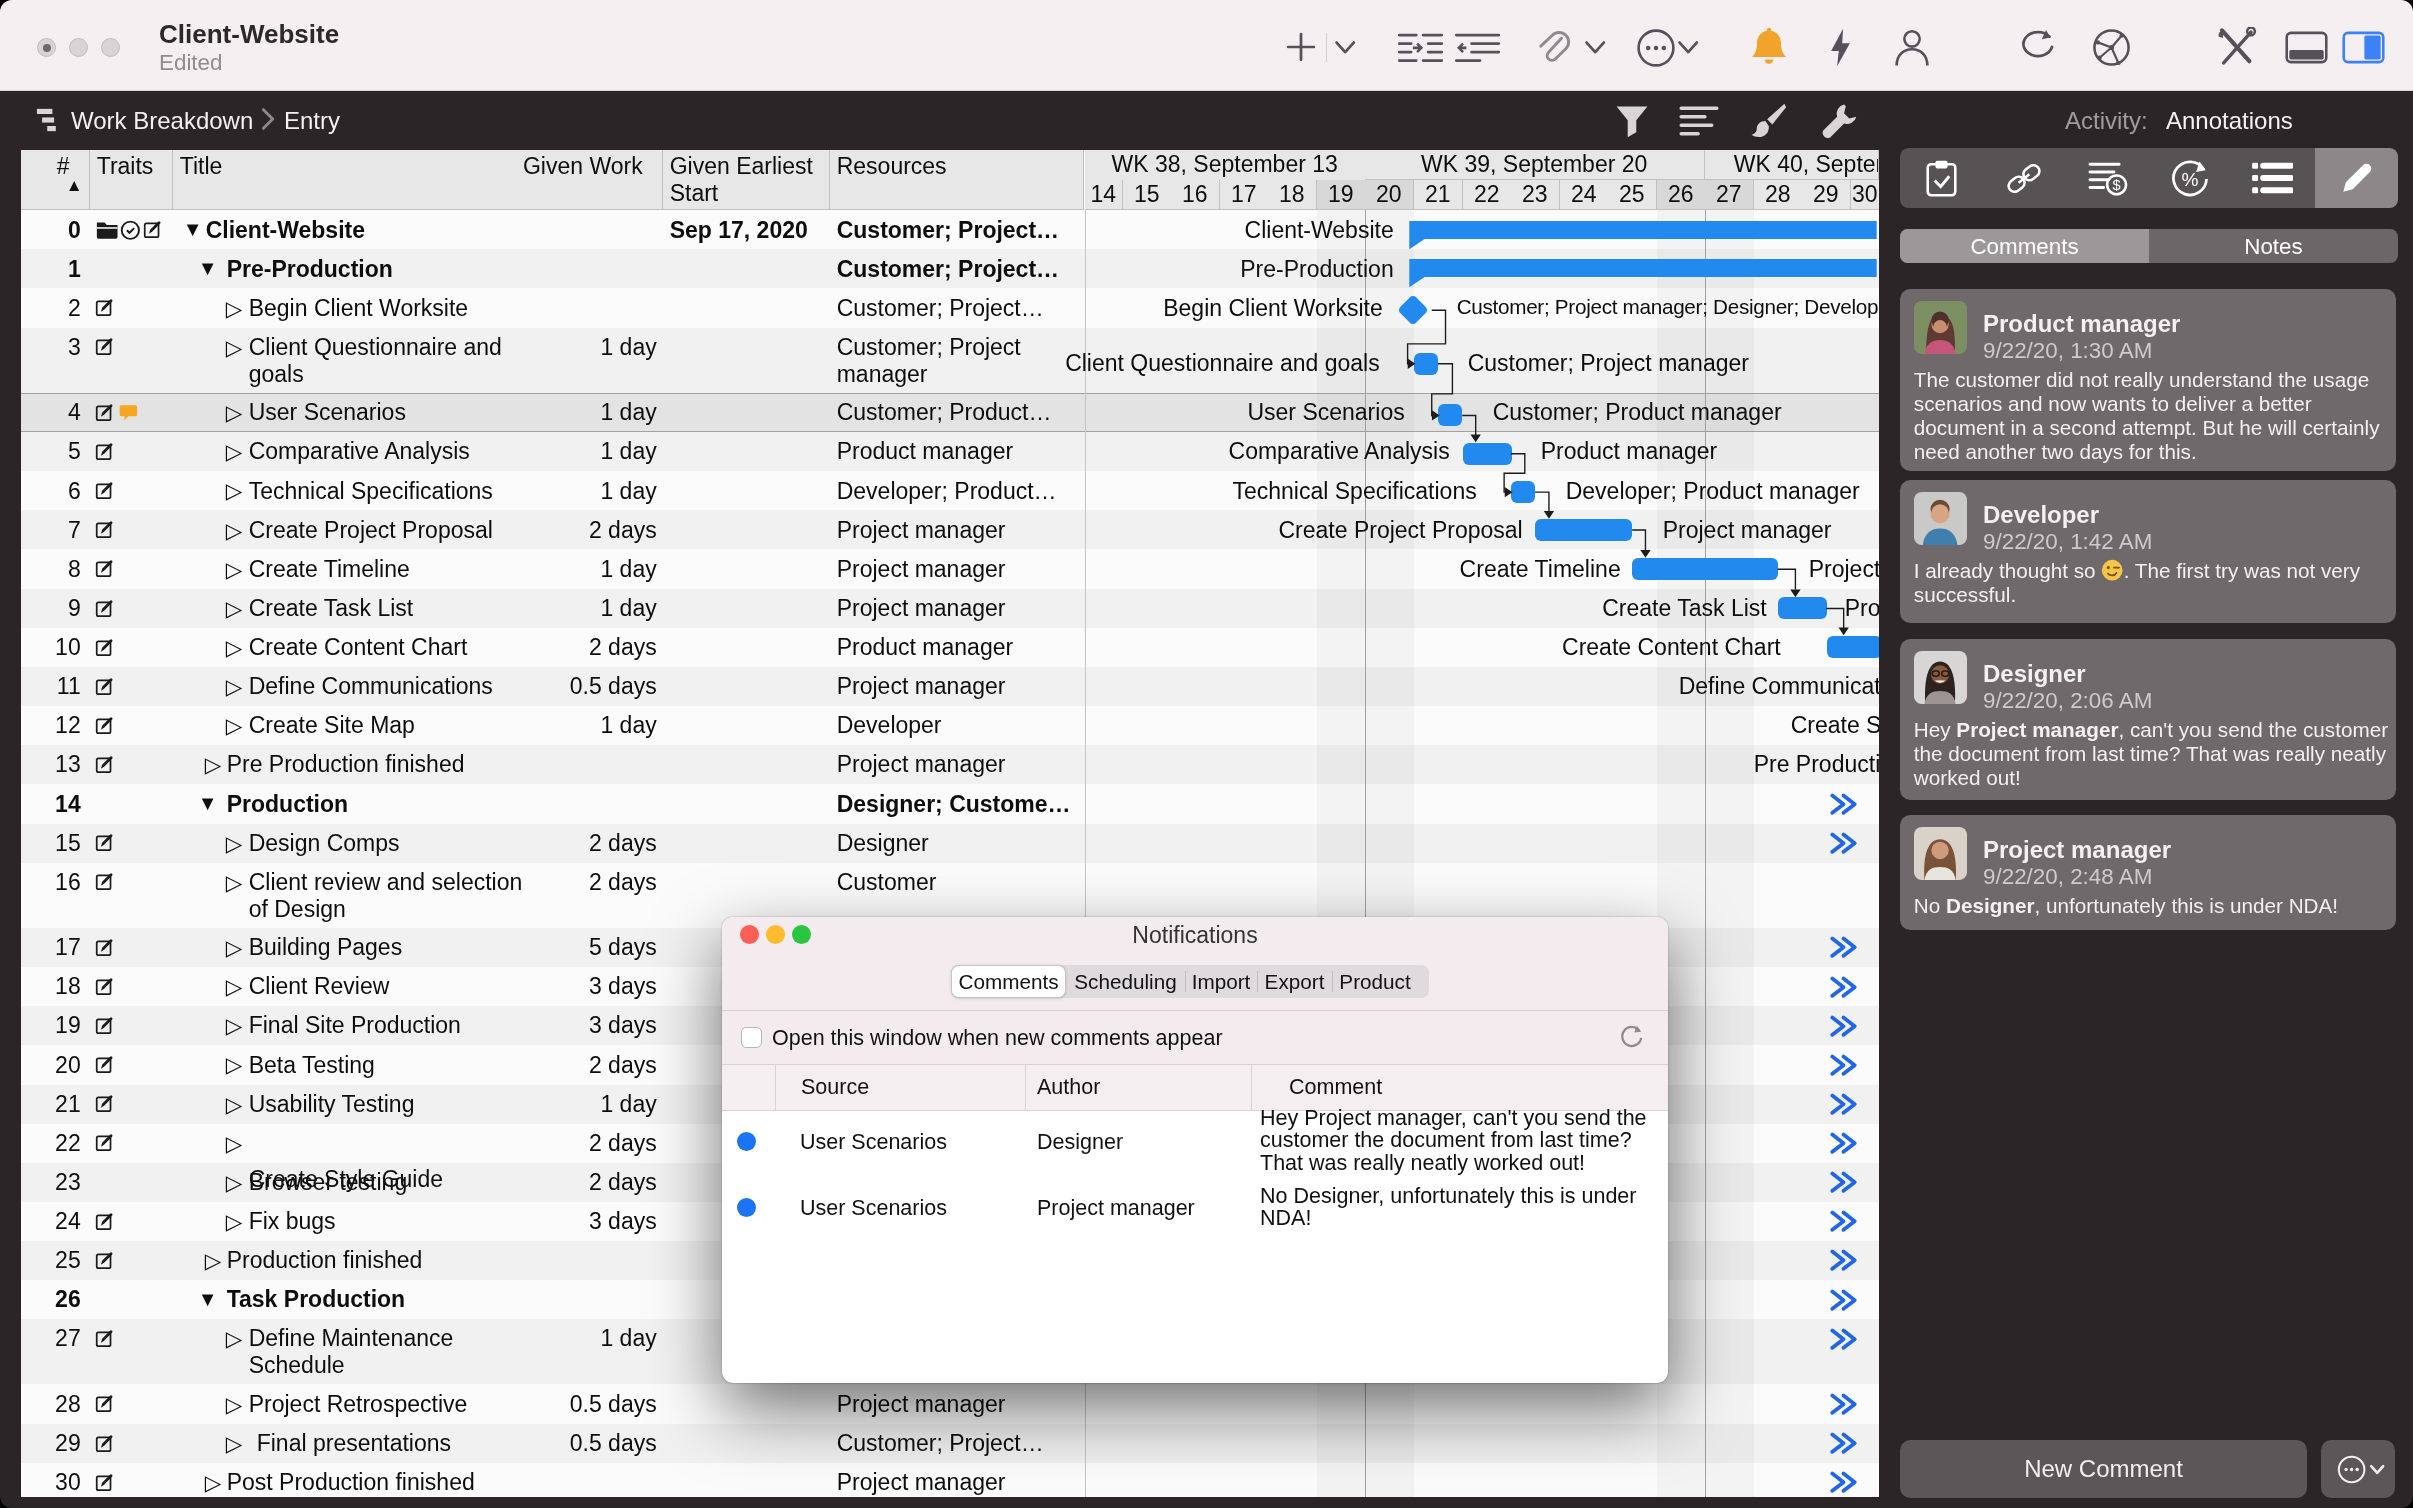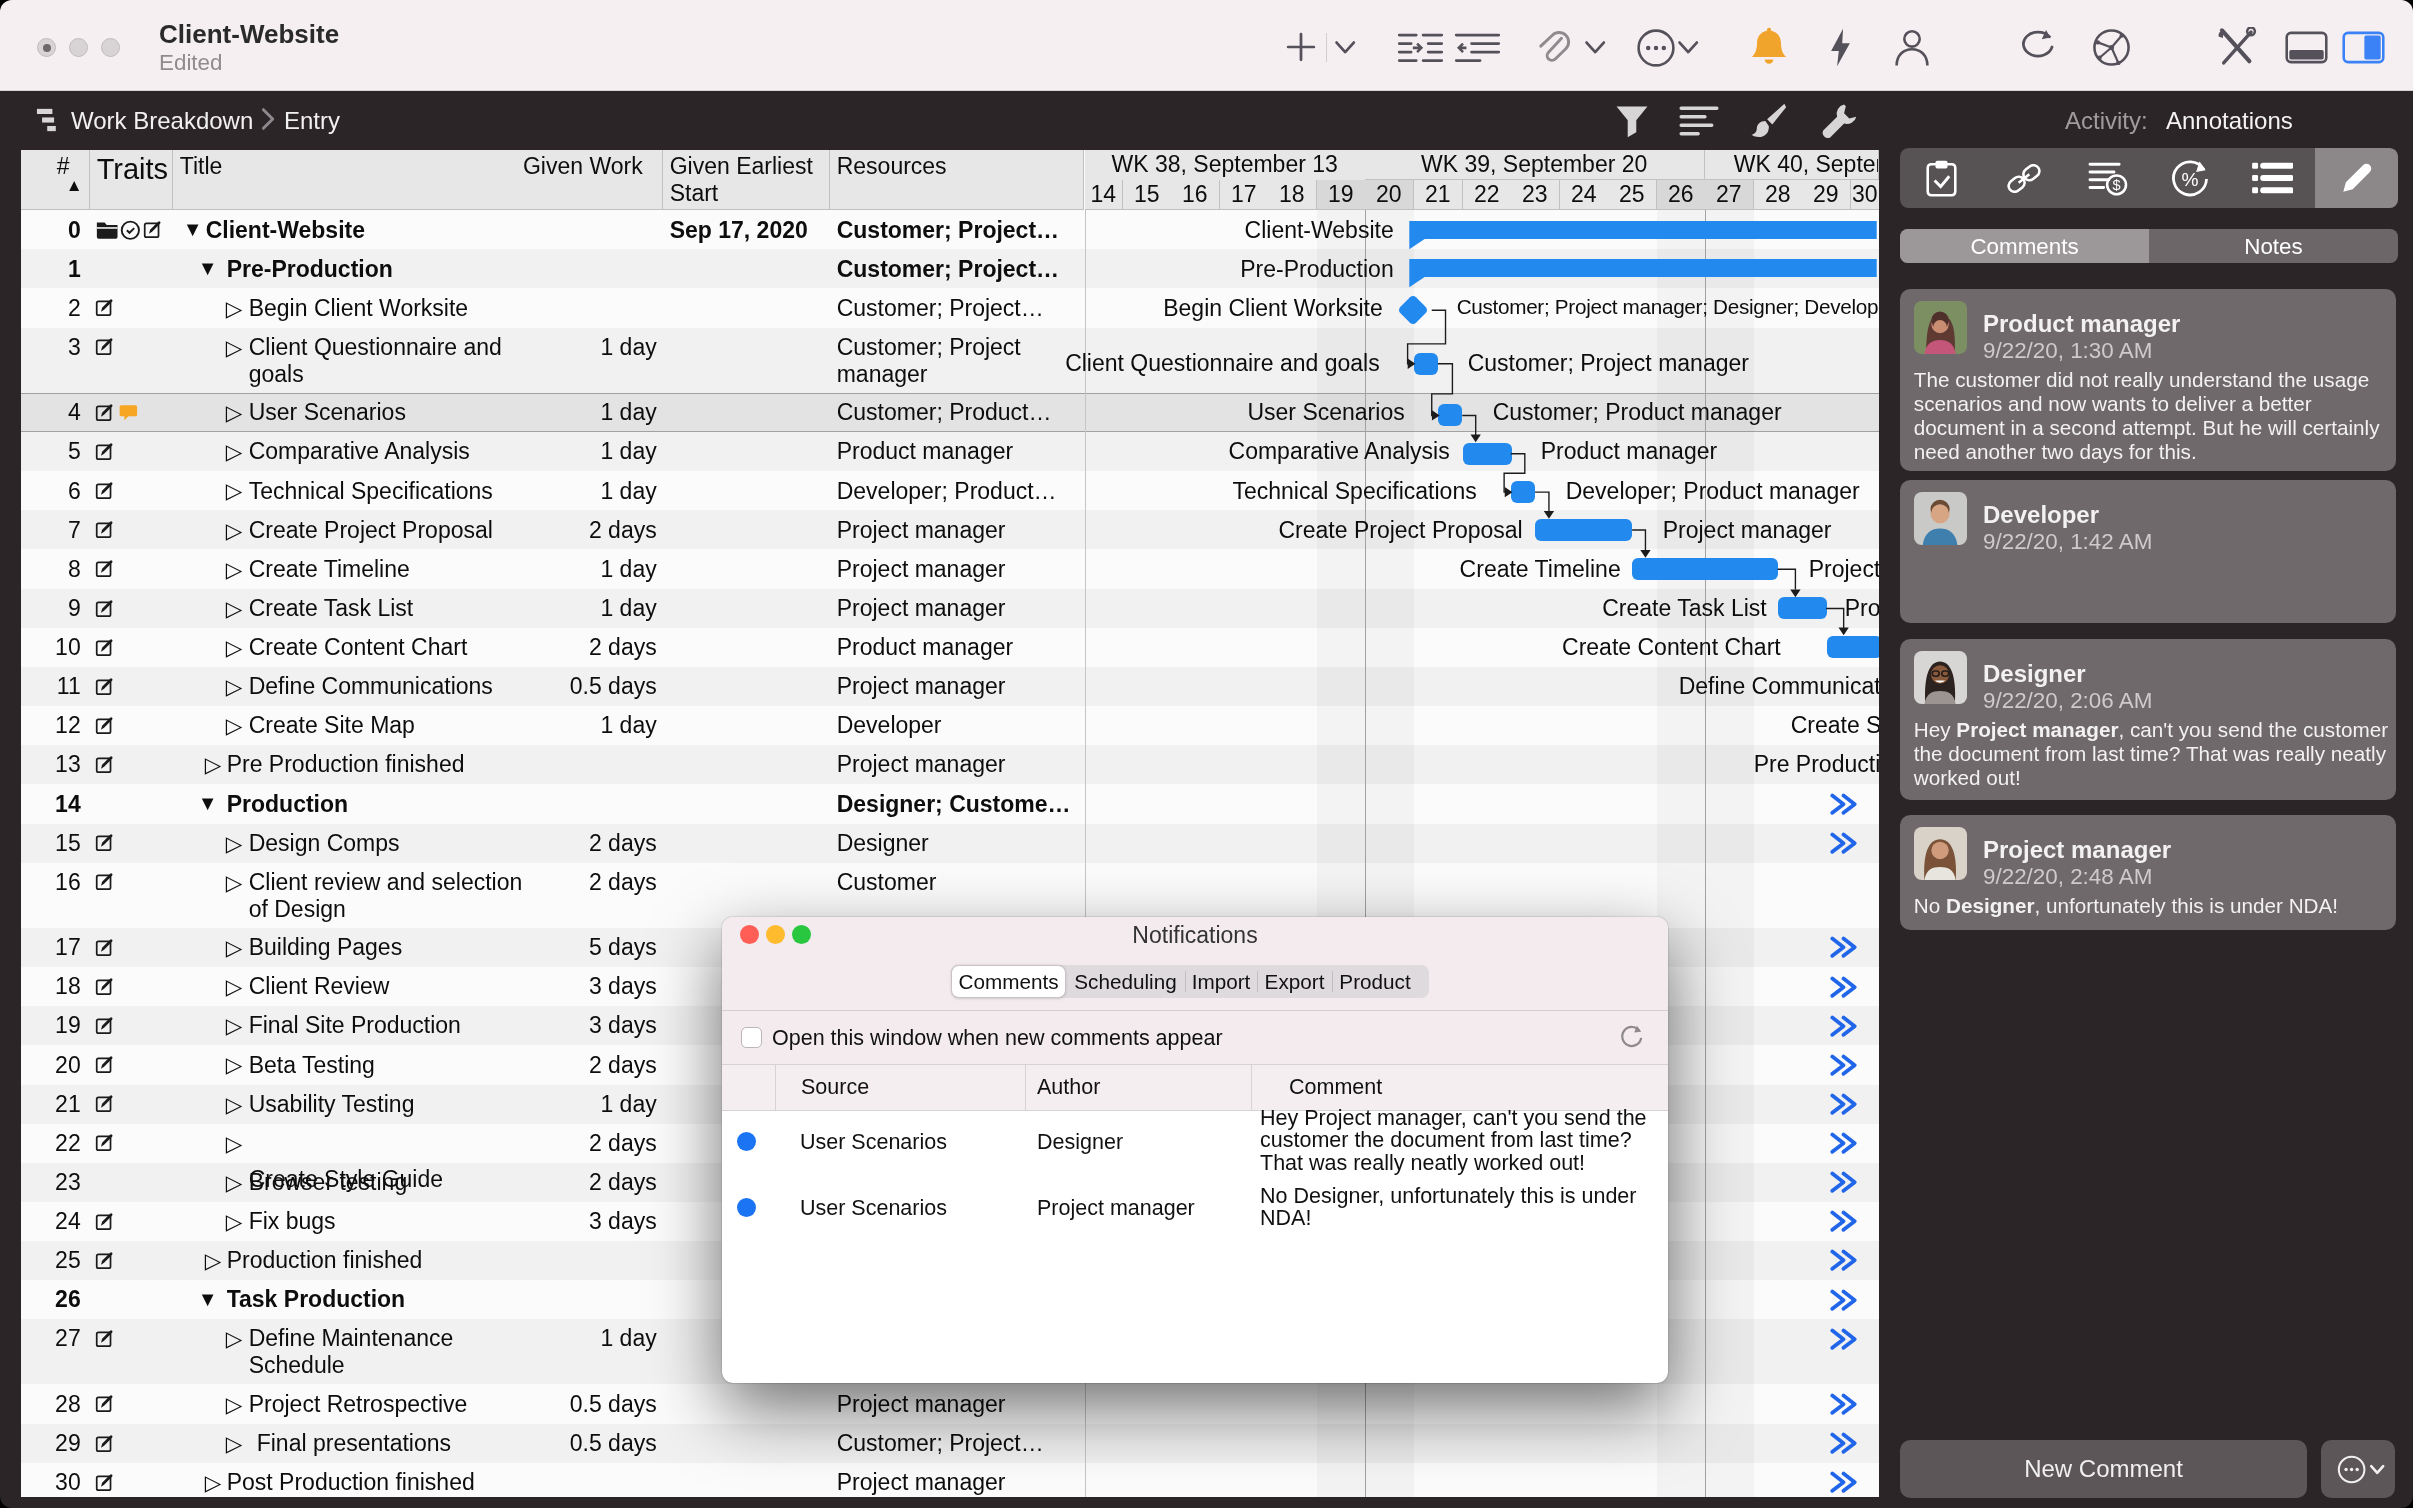--- a/index.html
+++ b/index.html
@@ -151,21 +151,21 @@
 <div class="abs" style="left:1684px;top:60px;width:1.3px;height:1287px;background:#a2a1a1;"></div>
 <div class="abs" style="left:1064px;top:60px;width:0.9px;height:1287px;background:#c6c5c5;"></div>
 <div class="hdr" style="left:0px;top:0;width:69px;height:60px;"></div>
 <div class="hdr" style="left:69px;top:0;width:83px;height:60px;"></div>
 <div class="hdr" style="left:152px;top:0;width:345px;height:60px;"></div>
 <div class="hdr" style="left:496px;top:0;width:146px;height:60px;"></div>
 <div class="hdr" style="left:642px;top:0;width:167px;height:60px;"></div>
 <div class="hdr" style="left:809px;top:0;width:254px;height:60px;"></div>
 <div class="abs" style="left:36px;top:3.4px;font-size:23px;">#</div>
 <div class="abs" style="left:45px;top:26px;font-size:17px;">▲</div>
-<div class="abs" style="left:76px;top:3.4px;font-size:29px;">Traits</div>
+<div class="abs" style="left:76px;top:3.4px;font-size:23px;">Traits</div>
 <div class="abs" style="left:159px;top:3.4px;font-size:23px;">Title</div>
 <div class="abs" style="left:496px;top:3.4px;width:126px;text-align:right;font-size:23px;">Given Work</div>
 <div class="abs" style="left:649px;top:3.4px;font-size:23px;width:155px;">Given Earliest Start</div>
 <div class="abs" style="left:816px;top:3.4px;font-size:23px;">Resources</div>
 <div class="hdr" style="left:1064px;top:0;width:281px;height:34px;text-align:center;font-size:23px;line-height:29px;white-space:nowrap;">WK 38, September 13</div>
 <div class="hdr" style="left:1344px;top:0;width:340px;height:30px;text-align:center;font-size:23px;line-height:29px;white-space:nowrap;">WK 39, September 20</div>
 <div class="hdr" style="left:1684px;top:0;width:174px;height:30px;font-size:23px;line-height:29px;white-space:nowrap;overflow:hidden;"><span style="margin-left:29px;">WK 40, September 27</span></div>
 <div class="hdr" style="left:1064px;top:30px;width:38px;height:30px;background:#e8e7e7;text-align:center;font-size:23px;line-height:28.4px;">14</div>
 <div class="hdr" style="left:1102px;top:30px;width:49px;height:30px;background:#e8e7e7;text-align:center;font-size:23px;line-height:28.4px;">15</div>
 <div class="hdr" style="left:1150px;top:30px;width:49px;height:30px;background:#e8e7e7;text-align:center;font-size:23px;line-height:28.4px;">16</div>
@@ -596,20 +596,26 @@
 </div>
 <div class="card" style="top:480px;height:143px;">
 <div class="avatar"><svg style="" width="53" height="53" viewBox="0 0 61 61">
           <rect width="61" height="61" fill="#c9c9c7"></rect>
           <circle cx="30" cy="25" r="11" fill="#d7a583"></circle>
           <path d="M10 61 c2 -14 10 -19 20 -19 s18 5 20 19 z" fill="#3f7fae"></path>
           <path d="M19 20 a11 11 0 0 1 22 0 l-1 4 a10 10 0 0 0 -20 0 z" fill="#6b4a33"></path>
         </svg></div>
 <div class="cname">Developer</div>
 <div class="cdate">9/22/20, 1:42 AM</div>
+<div class="cbody" style="top:79px;">I already thought so <svg width="22.4" height="22.4" viewBox="0 0 26 26" style="vertical-align:-3.4px">
+          <circle cx="13" cy="13" r="12" fill="#f5c748"></circle>
+          <circle cx="8.5" cy="10" r="1.8" fill="#7a4b00"></circle>
+          <path d="M15 10 h6" stroke="#7a4b00" stroke-width="2" stroke-linecap="round"></path>
+          <path d="M8 17 c3 3 8 3 10 -1" stroke="#7a4b00" stroke-width="2" fill="none" stroke-linecap="round"></path>
+        </svg>. The first try was not very<br>successful.</div>
 </div>
 <div class="card" style="top:639px;height:161px;">
 <div class="avatar"><svg style="" width="53" height="53" viewBox="0 0 61 61">
           <rect width="61" height="61" fill="#d8d6d4"></rect>
           <path d="M13 61 C11 28 18 12 30 12 s19 16 17 49 z" fill="#2c2320"></path>
           <circle cx="30" cy="27" r="10.5" fill="#8a5a3c"></circle>
           <path d="M12 61 c2 -12 9 -15 18 -15 s16 3 18 15 z" fill="#9b9490"></path>
           <rect x="21" y="23" width="8" height="6" rx="3" fill="none" stroke="#241d1a" stroke-width="1.8"></rect>
           <rect x="32" y="23" width="8" height="6" rx="3" fill="none" stroke="#241d1a" stroke-width="1.8"></rect>
           <path d="M24 34 a7 5 0 0 0 12 0 z" fill="#fff"></path>

